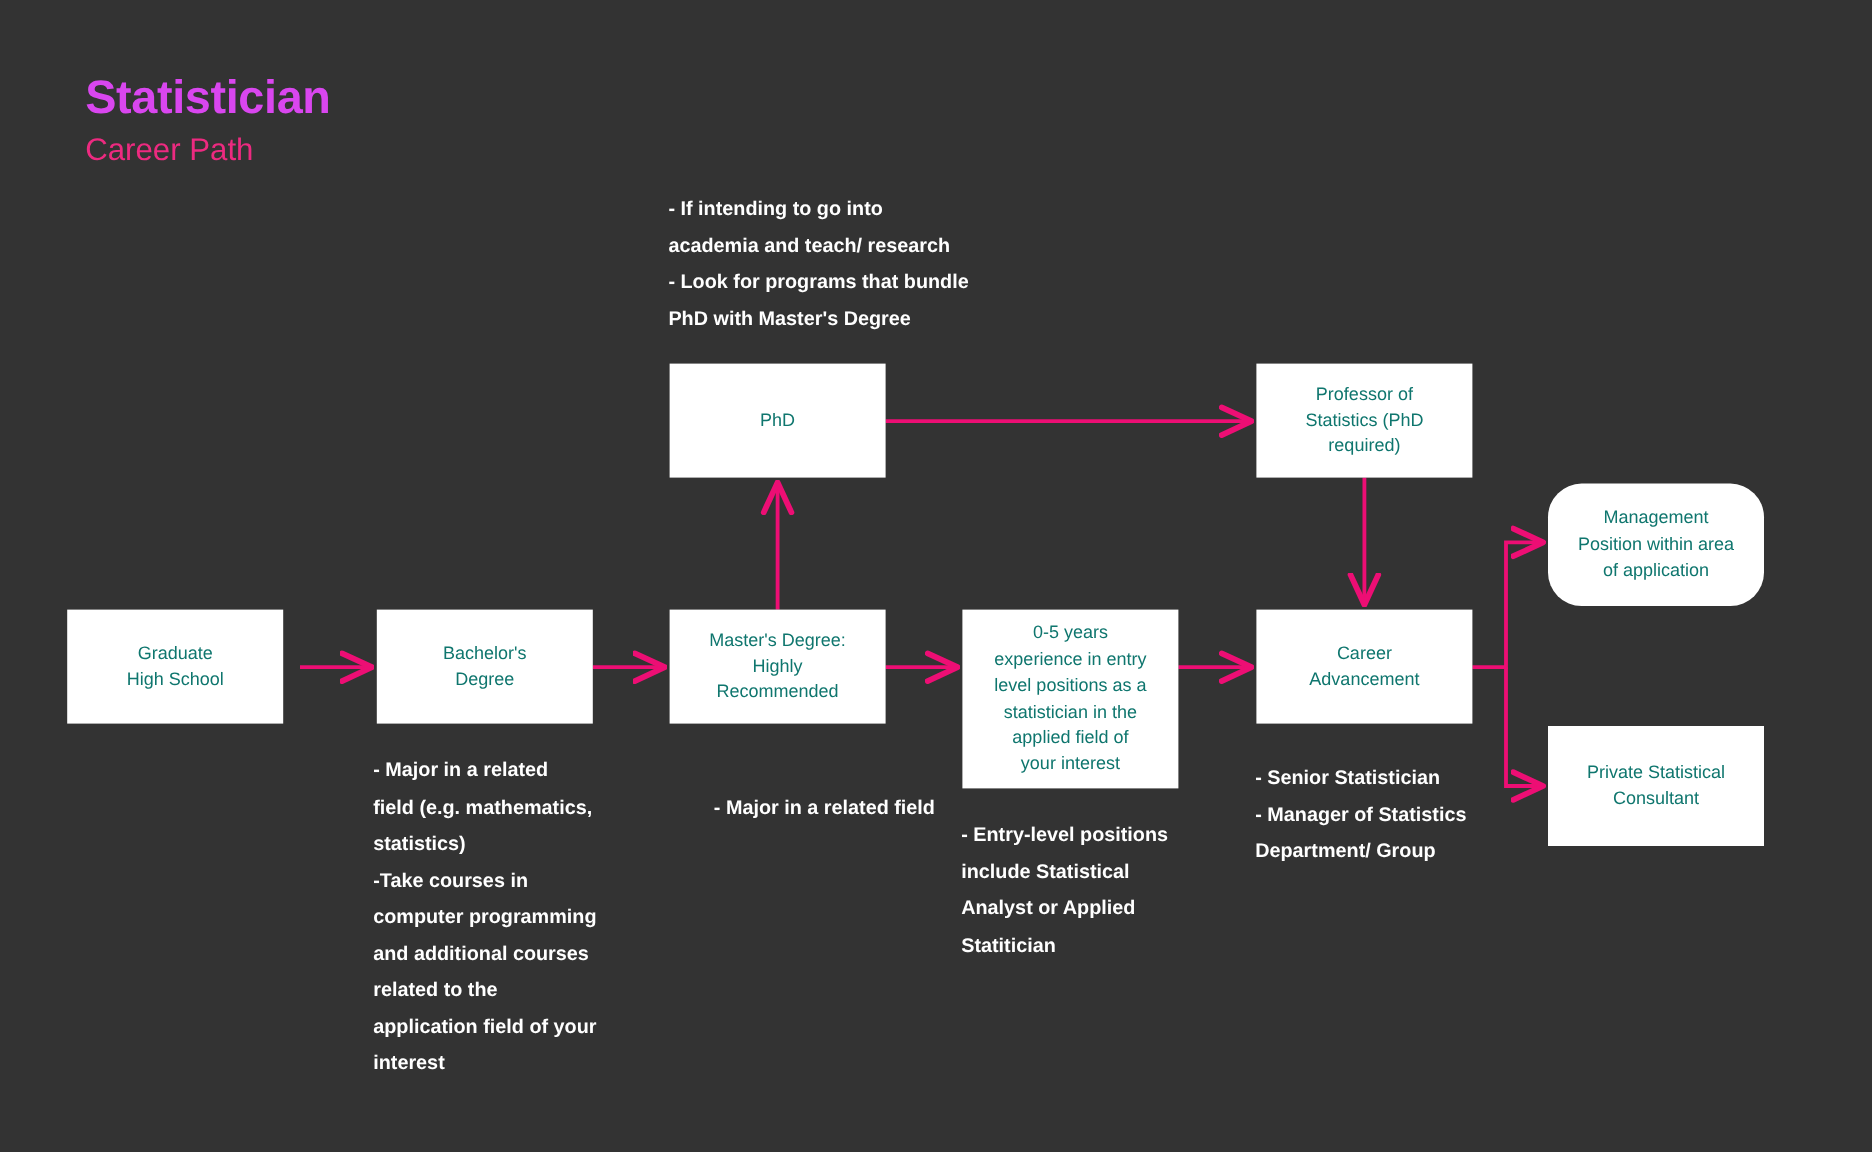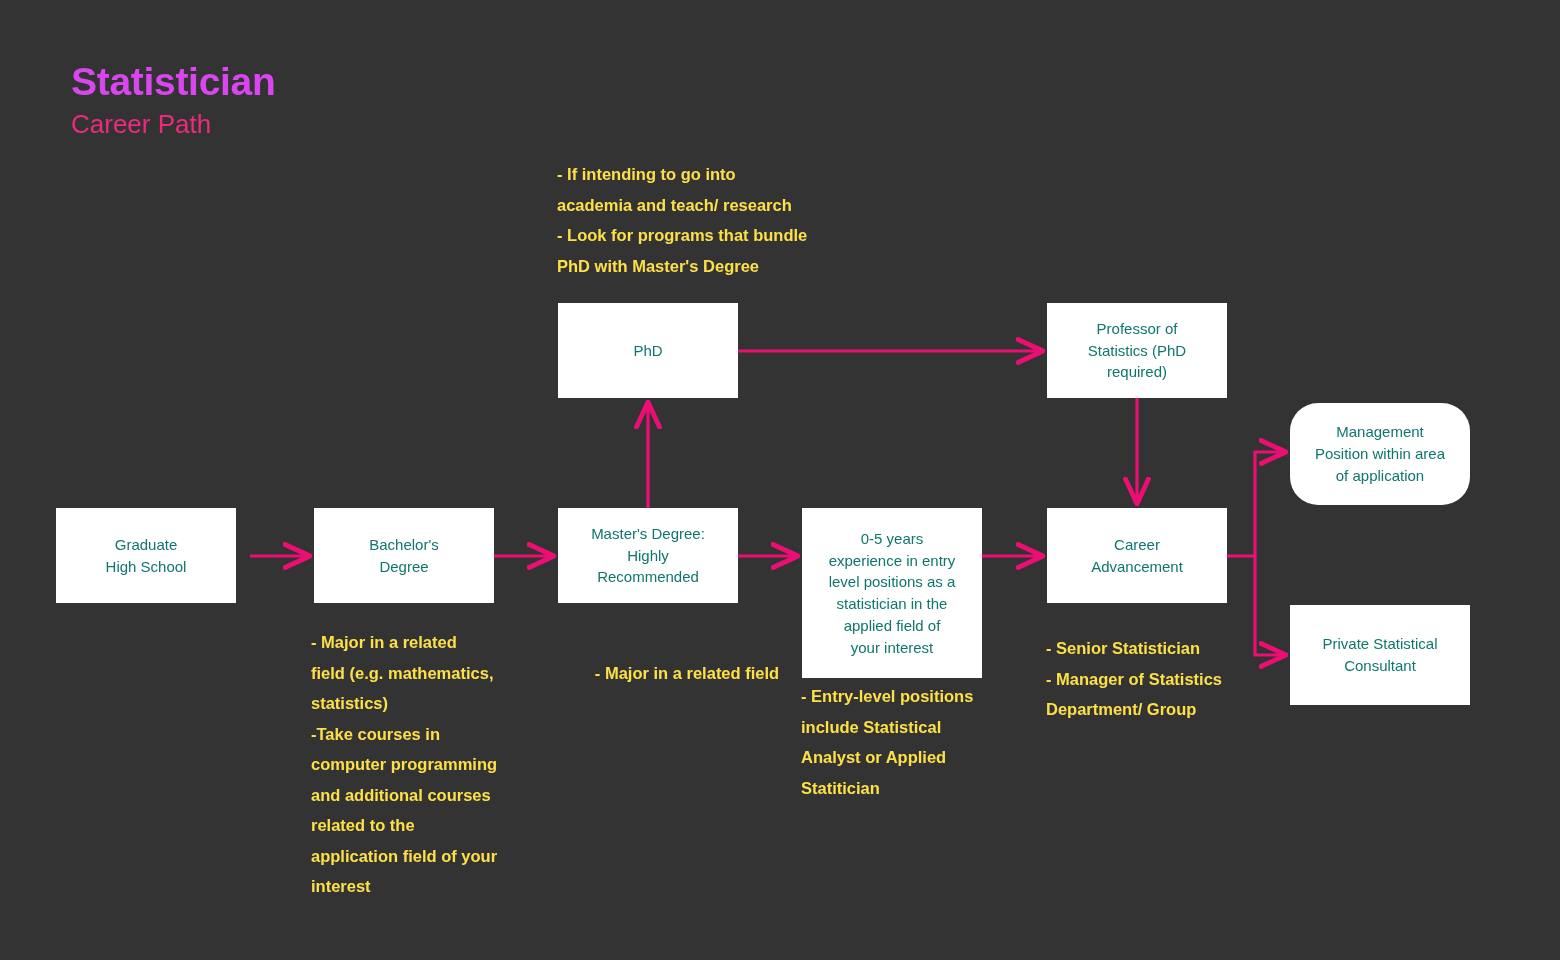--- a/index.html
+++ b/index.html
@@ -42,21 +42,21 @@
     text-align: center;
     font-size: 15px;
     line-height: 1.45;
     box-sizing: border-box;
     padding: 4px 8px;
     white-space: pre-line;
   }
   
   .annotation {
     position: absolute;
-    color: #fde047;
+    color: #ffffff;
     font-size: 16.5px;
     font-weight: bold;
     line-height: 1.85;
     white-space: pre-line;
   }
   
   #connectors {
     position: absolute;
     left: 0; top: 0;
     width: 1560px;
@@ -115,21 +115,21 @@
   <div class="node" style="left:56px; top:508px; width:180px; height:95px;">Graduate
 High School</div>
 
   <div class="node" style="left:314px; top:508px; width:180px; height:95px;">Bachelor's
 Degree</div>
 
   <div class="node" style="left:558px; top:508px; width:180px; height:95px;">Master's Degree:
 Highly
 Recommended</div>
 
-  <div class="node" style="left:802px; top:508px; width:180px; height:170px;">0-5 years
+  <div class="node" style="left:802px; top:508px; width:180px; height:149px;">0-5 years
 experience in entry
 level positions as a
 statistician in the
 applied field of
 your interest</div>
 
   <div class="node" style="left:1047px; top:508px; width:180px; height:95px;">Career
 Advancement</div>
 
   <div class="node" style="left:1290px; top:605px; width:180px; height:100px;">Private Statistical

